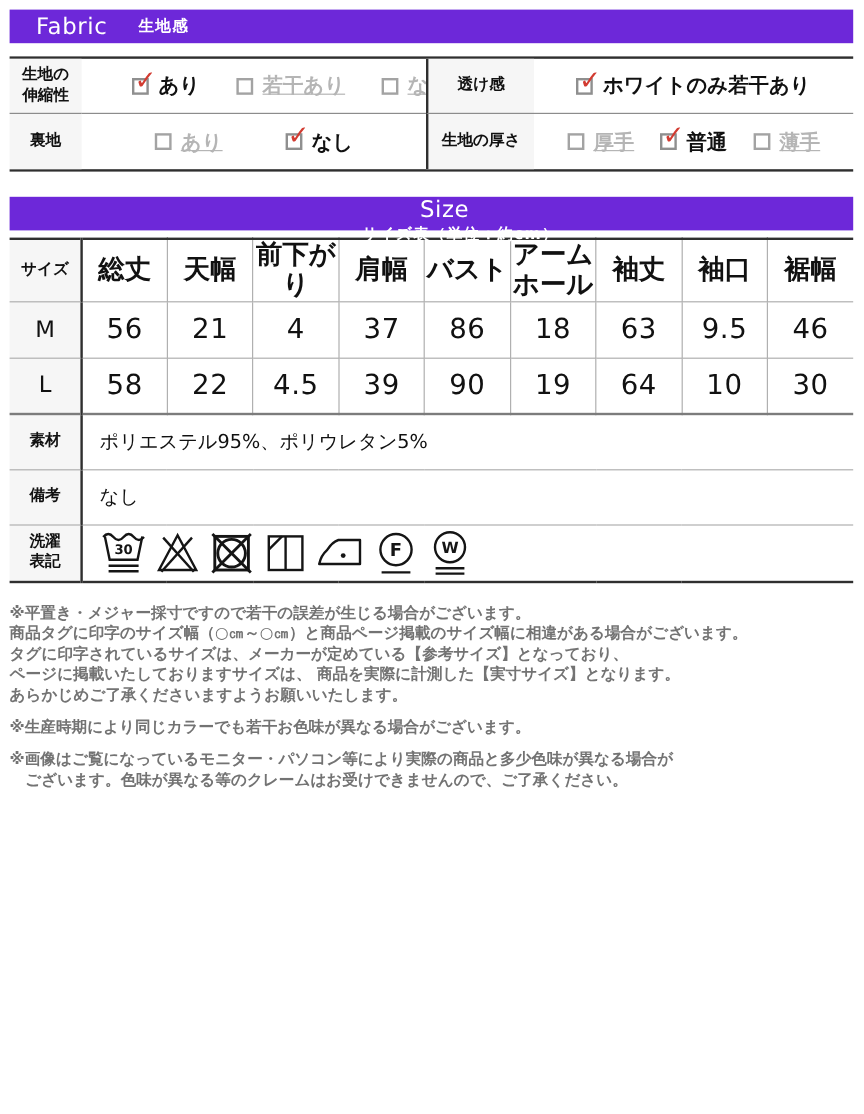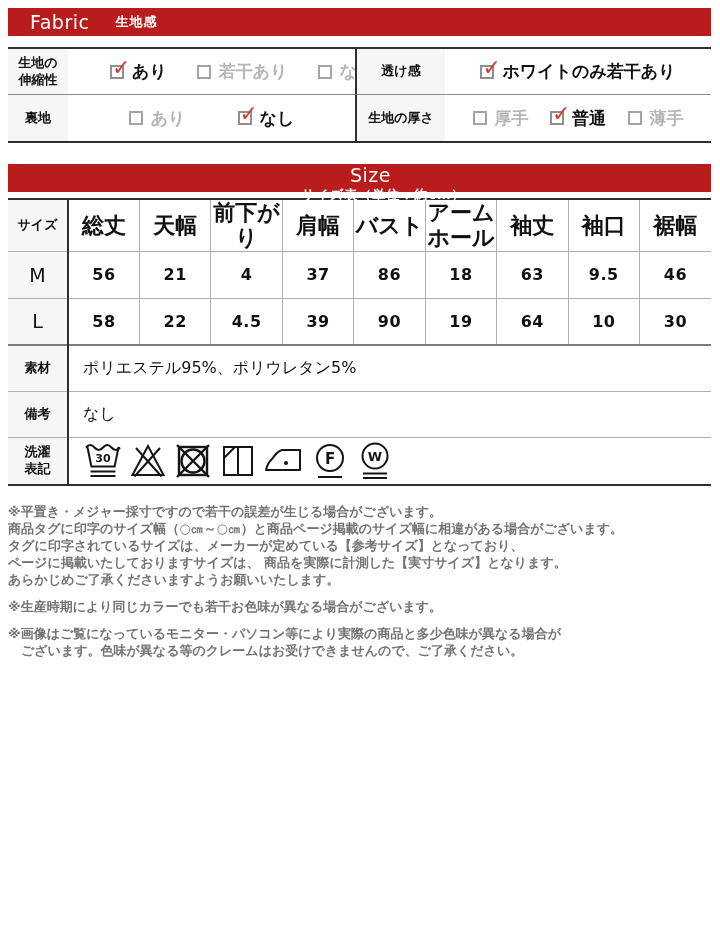--- a/index.html
+++ b/index.html
@@ -7,21 +7,21 @@
   body {
     width:720px; height:928px;
     font-family:"DejaVu Sans","Liberation Sans",sans-serif;
     color:#111;
     overflow:hidden;
   }
   .page { width:720px; padding:8px 9px 0 8px; }
 
   
   .section-bar {
-    height:28px; background:#b91c1c; color:#ffffff;
+    height:28px; background:#6d28d9; color:#ffffff;
     display:flex; align-items:center; padding-left:22px;
   }
   .bar-en { font-size:19px; letter-spacing:.5px; }
   .bar-jp { font-size:13px; font-weight:bold; margin-left:26px; letter-spacing:1px; }
 
   
   .fabric-table {
     margin-top:11px;
     display:grid;
     grid-template-columns:60px 287px 90px 1fr;
@@ -36,21 +36,21 @@
     background:#f6f6f6; justify-content:center; text-align:center;
     font-size:13px; font-weight:bold; white-space:pre-line; line-height:1.3;
   }
   .fdiv { border-left:2px solid #2f2f2f; }
   .opts { font-size:17px; font-weight:bold; }
   .opts-stretch { padding-left:42px; gap:30px; }
   .opts-lining  { justify-content:center; gap:52px; }
   .opts-sheer   { justify-content:center; }
   .opts-thick   { justify-content:space-evenly; padding:0 6px; }
   .opt { display:inline-flex; align-items:center; gap:8px; white-space:nowrap; }
-  .opt.unchecked { color:#b5b5b5; }
+  .opt.unchecked { color:#b5b5b5;text-decoration:underline; }
   .cb {
     width:14px; height:14px; border:2px solid #8f8f8f; background:#fff;
     position:relative; flex:0 0 auto;
   }
   .opt.unchecked .cb { border-color:#a3a3a3; }
   .check {
     position:absolute; left:0px; top:-10px;
     font-size:22px; font-weight:bold; color:#d23b31; line-height:1;
   }
 
@@ -69,21 +69,21 @@
   }
   .size-table tr > *:first-child { border-left:none; border-right:2px solid #2f2f2f; background:#f6f6f6; }
   .size-table tr > *:last-child { border-right:none; }
   .size-table tr:first-child > * { border-top:none; }
   .size-table tr:last-child > * { border-bottom:none; }
   tr.hdr-row { height:52px; }
   tr.hdr-row th { font-size:22px; font-weight:bold; white-space:pre-line; line-height:1.15; }
   tr.hdr-row th.corner { font-size:13px; }
   tr.val-row { height:47px; }
   tr.val-row th { font-size:19px; font-weight:normal; }
-  tr.val-row td { font-size:16px; font-weight:bold; letter-spacing:.5px; }
+  tr.val-row td { font-size:23px; font-weight:normal; letter-spacing:.5px; }
   tr.info-row { height:46px; }
   tr.info-row th { font-size:13px; font-weight:bold; white-space:pre-line; line-height:1.3;text-align:center; }
   tr.info-row td { text-align:left; padding-left:14px; font-size:16px; }
   tr.mat-row > * { border-top:2px solid #7c7c7c; }
   tr.care-row { height:48px; }
   .care-icons { display:flex; align-items:center; gap:5px; }
   .care-icons svg { display:block; }
 
   
   .notes { margin-top:17px; font-size:13px; font-weight:600; line-height:17px; color:#737373; }

